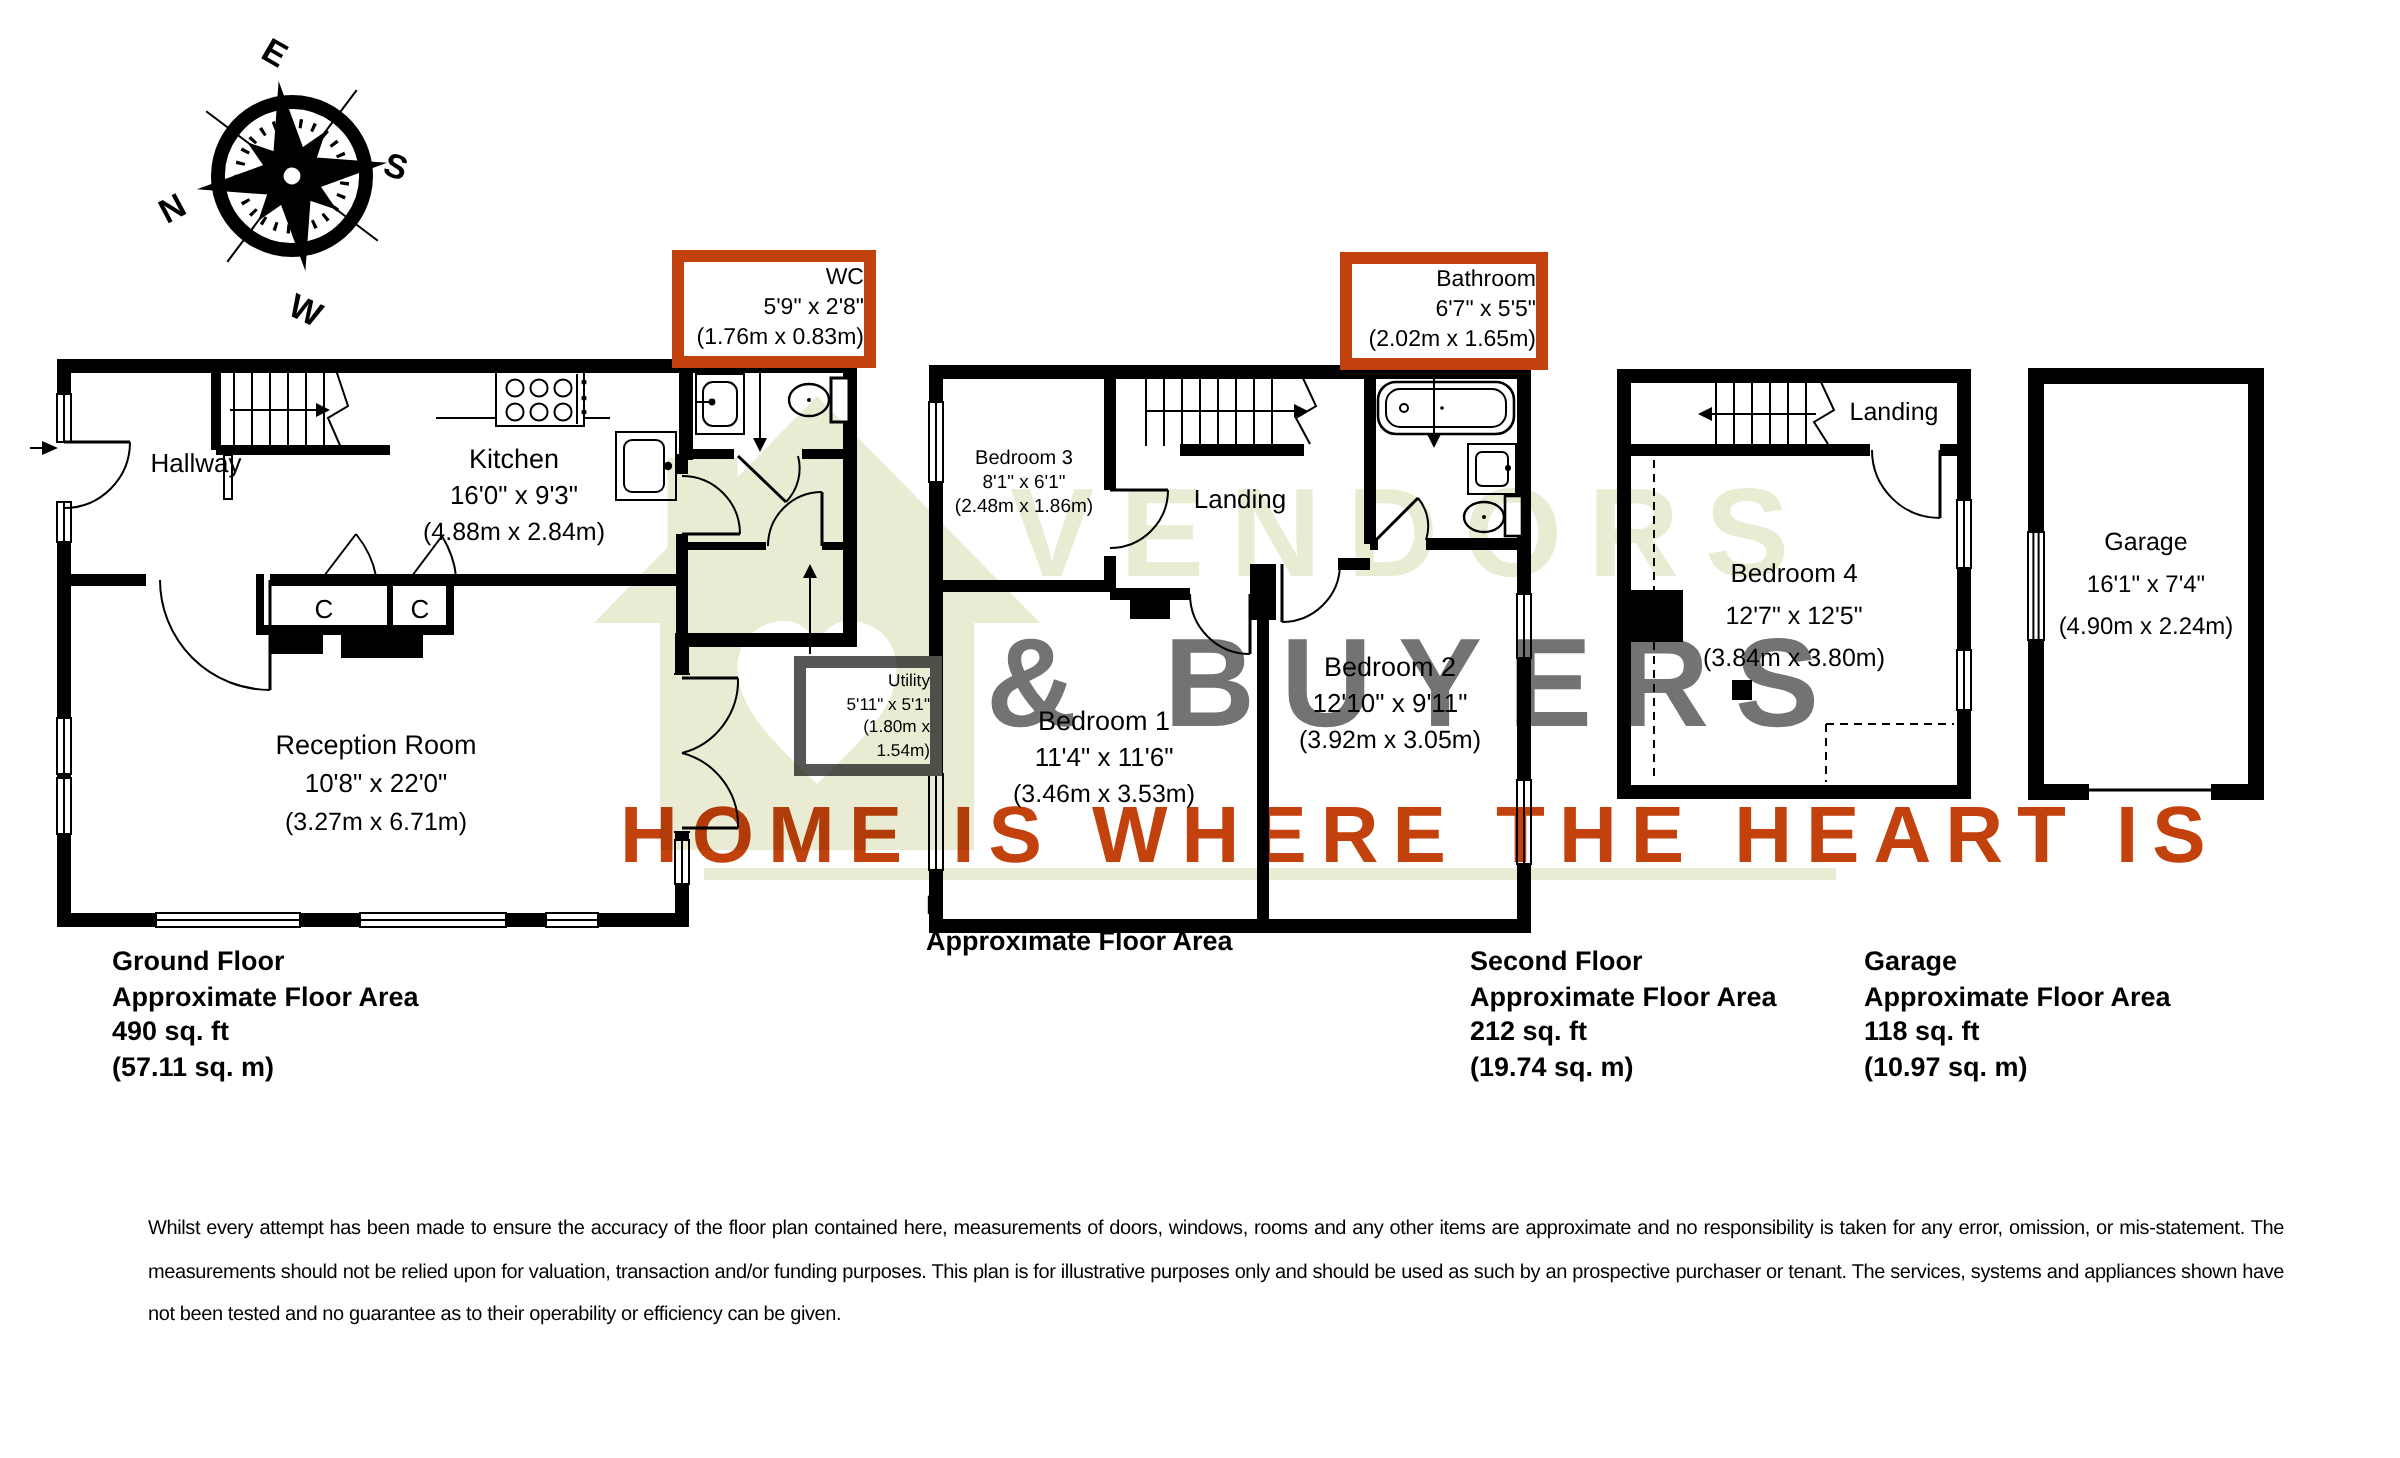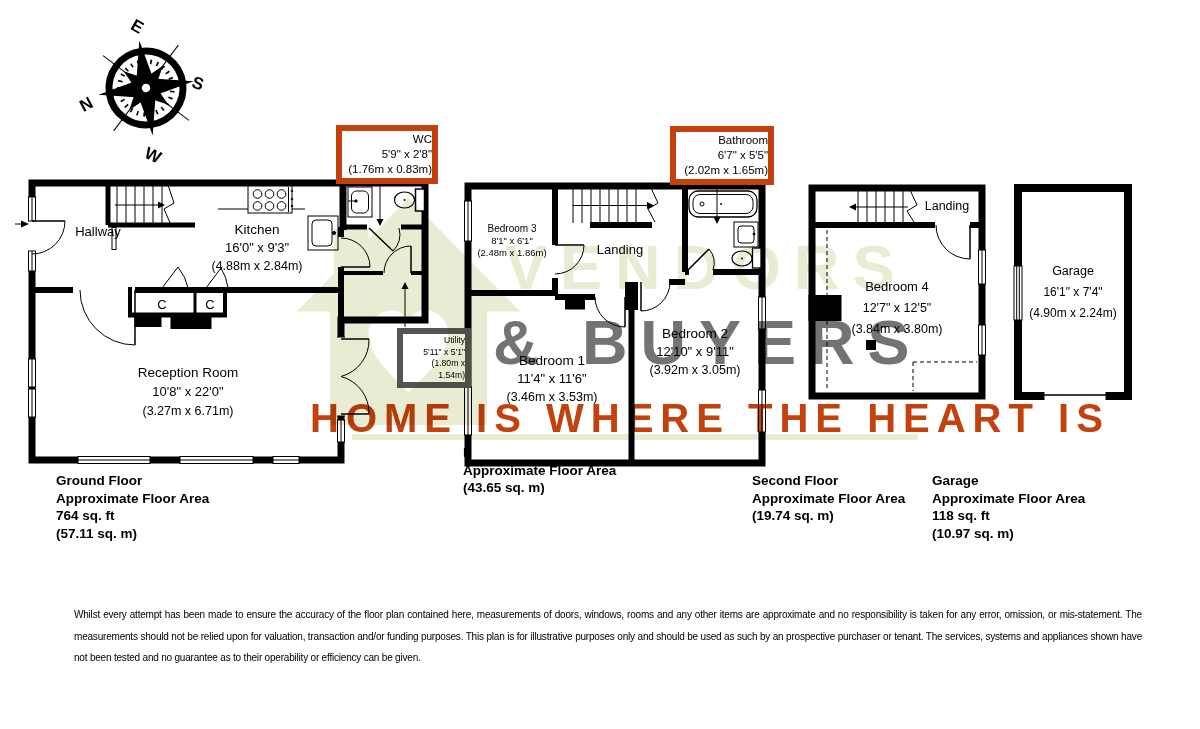--- a/index.html
+++ b/index.html
@@ -359,31 +359,31 @@
 
 <div class="callout small" style="left:397px;top:328px;width:62px">
   <div>Utility</div>
   <div>5'11" x 5'1"</div>
   <div>(1.80m x 1.54m)</div>
 </div>
 
 <div class="floorlabel" style="left:56px;top:472px;width:300px">
   <div>Ground Floor</div>
   <div>Approximate Floor Area</div>
-  <div>764 sq. ft</div>
+  <div>490 sq. ft</div>
   <div>(57.11 sq. m)</div>
 </div>
 <div class="floorlabel" style="left:463px;top:444px;width:300px">
   <div>First Floor</div>
   <div>Approximate Floor Area</div>
-  <div>(43.65 sq. m)</div>
-</div>
-<div class="floorlabel" style="left:752px;top:472px;width:300px">
+</div>
+<div class="floorlabel" style="left:735px;top:472px;width:300px">
   <div>Second Floor</div>
   <div>Approximate Floor Area</div>
+  <div>212 sq. ft</div>
   <div>(19.74 sq. m)</div>
 </div>
 <div class="floorlabel" style="left:932px;top:472px;width:300px">
   <div>Garage</div>
   <div>Approximate Floor Area</div>
   <div>118 sq. ft</div>
   <div>(10.97 sq. m)</div>
 </div>
 
 <div class="disclaimer">Whilst every attempt has been made to ensure the accuracy of the floor plan contained here, measurements of doors, windows, rooms and any other items are approximate and no responsibility is taken for any error, omission, or mis-statement. The measurements should not be relied upon for valuation, transaction and/or funding purposes. This plan is for illustrative purposes only and should be used as such by an prospective purchaser or tenant. The services, systems and appliances shown have not been tested and no guarantee as to their operability or efficiency can be given.</div>

